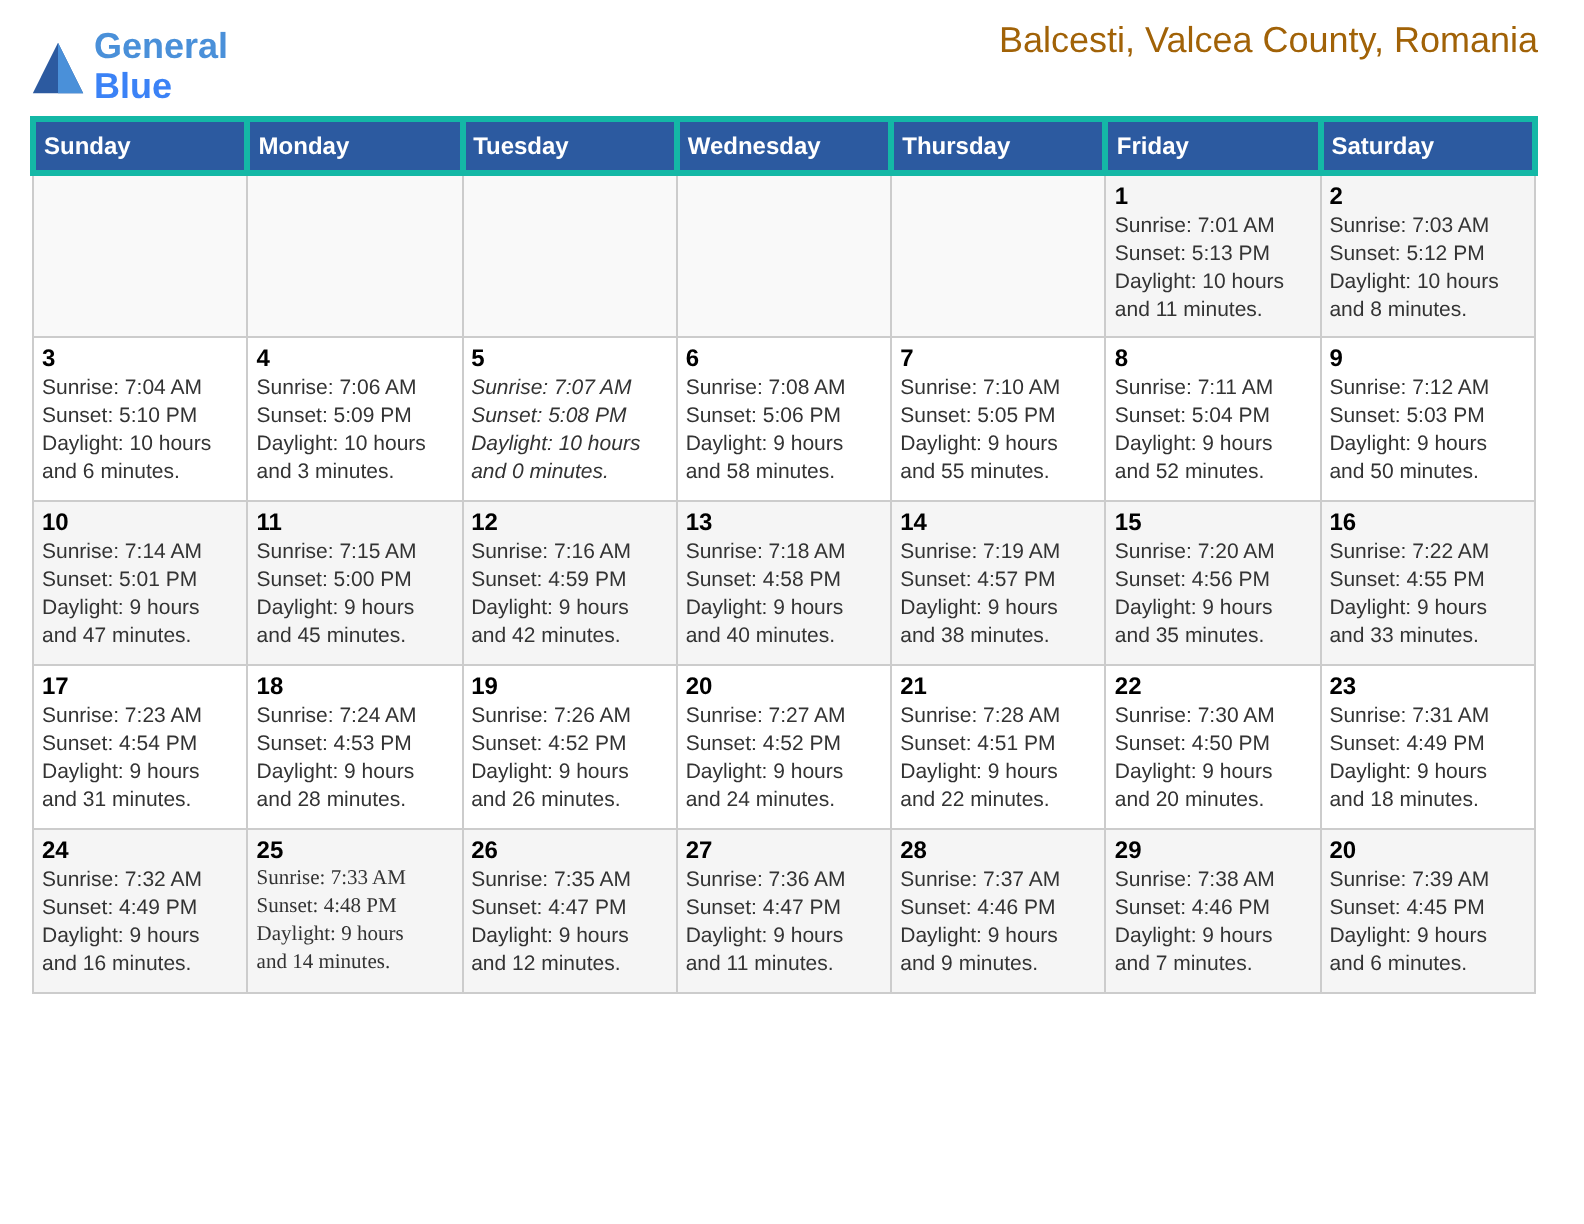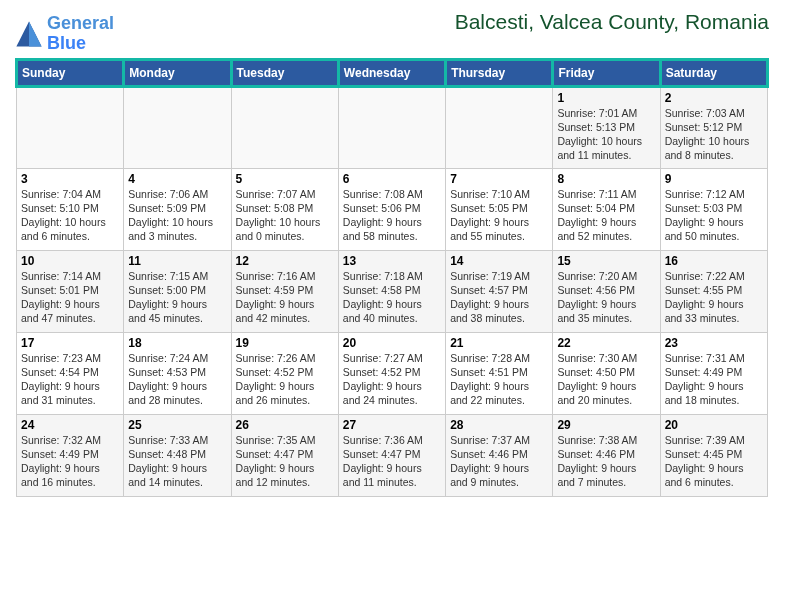--- a/index.html
+++ b/index.html
@@ -41,22 +41,22 @@
     }
     .title-block {
       text-align: right;
     }
     .month-title {
       font-size: 32px;
       font-weight: bold;
       color: #222;
     }
     .location {
-      font-size: 21px;
-      color: #14532d;
+      font-size: 18px;
+      color: #a16207;
     }
     .calendar {
       width: 100%;
       border-collapse: collapse;
       table-layout: fixed;
       font-size: 11px;
     }
     .calendar thead th {
       background: #2c5aa0;
       color: #fff;
@@ -161,21 +161,21 @@
           </td>
           <td>
             <span class="day-num">4</span>
             <div class="day-info" style="white-space: pre-line;">Sunrise: 7:06 AM
 Sunset: 5:09 PM
 Daylight: 10 hours
 and 3 minutes.</div>
           </td>
           <td>
             <span class="day-num">5</span>
-            <div class="day-info" style="white-space: pre-line;">Sunrise: 7:07 AM
+            <div class="day-info" style="white-space: pre-line; font-style: italic;">Sunrise: 7:07 AM
 Sunset: 5:08 PM
 Daylight: 10 hours
 and 0 minutes.</div>
           </td>
           <td>
             <span class="day-num">6</span>
             <div class="day-info" style="white-space: pre-line;">Sunrise: 7:08 AM
 Sunset: 5:06 PM
 Daylight: 9 hours
 and 58 minutes.</div>
@@ -307,21 +307,21 @@
         <tr>
           <td>
             <span class="day-num">24</span>
             <div class="day-info" style="white-space: pre-line;">Sunrise: 7:32 AM
 Sunset: 4:49 PM
 Daylight: 9 hours
 and 16 minutes.</div>
           </td>
           <td>
             <span class="day-num">25</span>
-            <div class="day-info" style="white-space: pre-line;">Sunrise: 7:33 AM
+            <div class="day-info" style="white-space: pre-line; font-family: Liberation Serif, serif;">Sunrise: 7:33 AM
 Sunset: 4:48 PM
 Daylight: 9 hours
 and 14 minutes.</div>
           </td>
           <td>
             <span class="day-num">26</span>
             <div class="day-info" style="white-space: pre-line;">Sunrise: 7:35 AM
 Sunset: 4:47 PM
 Daylight: 9 hours
 and 12 minutes.</div>

